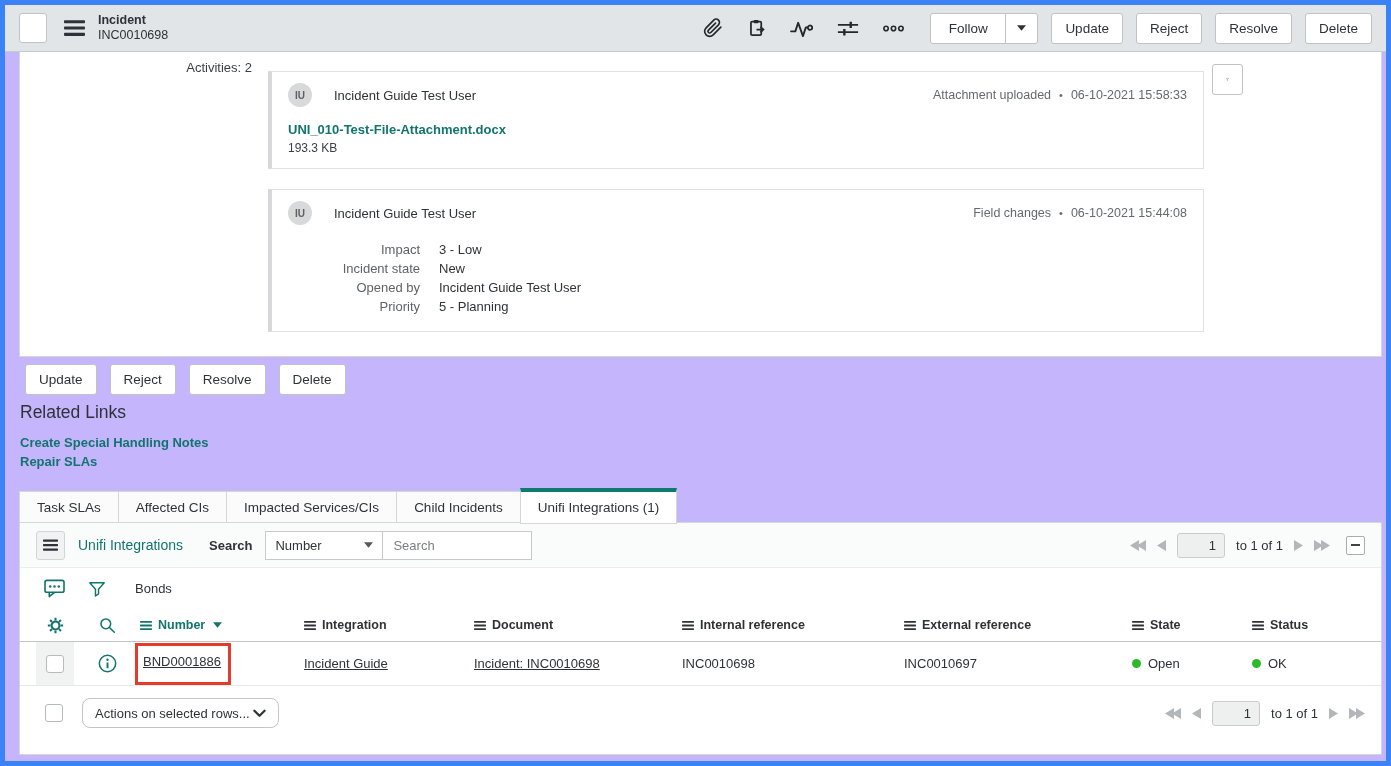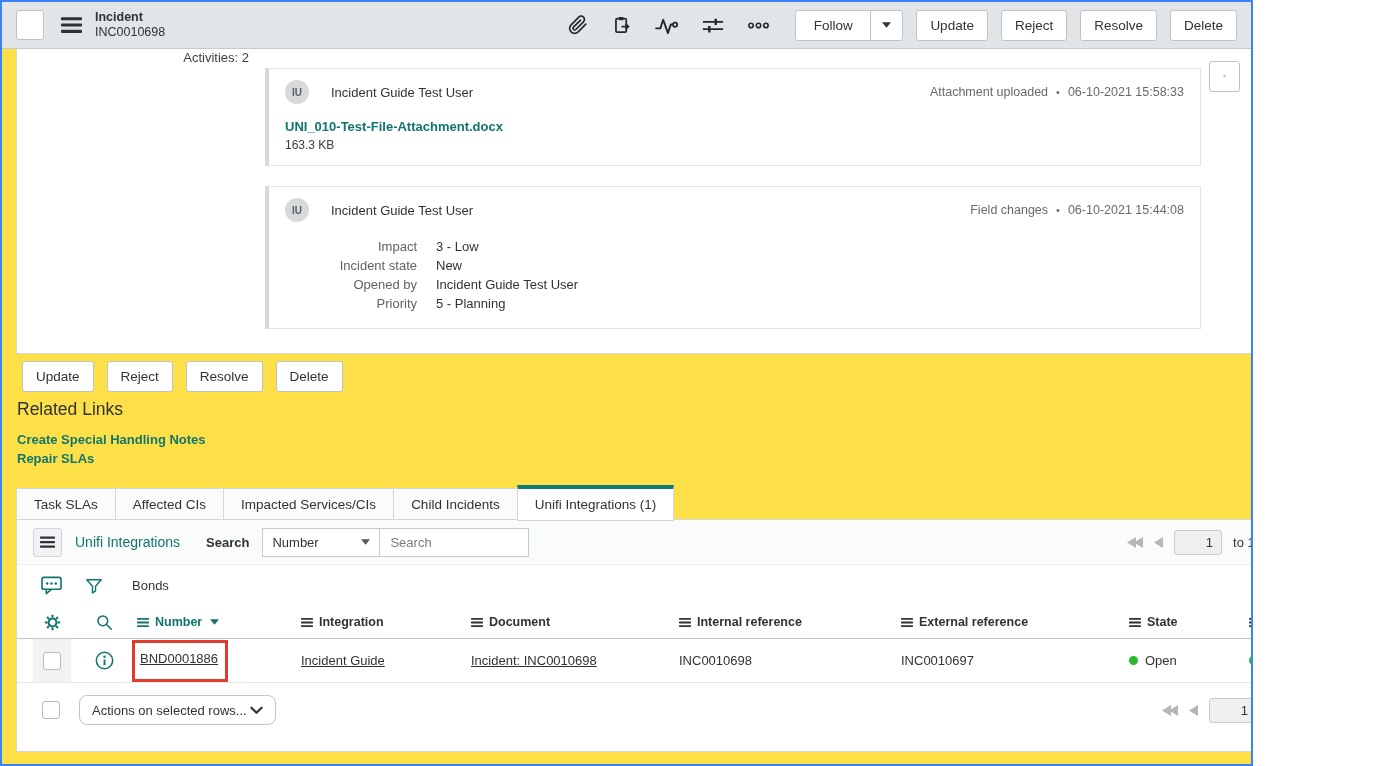--- a/index.html
+++ b/index.html
@@ -1,18 +1,18 @@
 <!DOCTYPE html>
 <html><head>
 <meta charset="utf-8">
 <style>
   * { box-sizing: border-box; }
   html,body { margin:0; padding:0; background:#fff; }
   body { font-family:"Liberation Sans", sans-serif; color:#2f3337; }
-  .page { position:relative; width:1253px; height:766px; border:2px solid #3b82f6; background:#fde047; overflow:hidden; }
+  .page { position:relative; width:1391px; height:766px; border:5px solid #3b82f6; background:#c4b5fd; overflow:hidden; }
 
   
   .topbar { position:absolute; top:0; left:0; width:100%; height:47px; background:#e2e5e7;
             border-bottom:1px solid #c6cacd; display:flex; align-items:center; padding:0 14px; }
   .btn { background:#fff; border:1px solid #bfc3c6; border-radius:3px; height:31px;
          font-family:inherit; font-size:13.5px; color:#2f3337; display:inline-flex;
          align-items:center; justify-content:center; padding:0 13px; cursor:pointer; }
   .back-btn { width:27px; height:30px; }
   .ctx-icon { margin-left:17px; color:#2f3337; display:flex; cursor:pointer; }
   .title-block { margin-left:13px; font-size:12.5px; line-height:15px; }
@@ -20,21 +20,21 @@
   .topbar-right { margin-left:auto; display:flex; align-items:center; gap:13px; }
   .hdr-icons { display:flex; align-items:center; gap:24px; margin-right:13px; color:#25282b; }
   .hdr-icons > span { display:flex; cursor:pointer; }
   .split { display:flex; }
   .split .main { border-radius:3px 0 0 3px; width:76px; }
   .split .caret { border-radius:0 3px 3px 0; width:33px; padding:0; margin-left:-1px; }
 
   
   .form-box { position:absolute; top:47px; left:14px; width:1363px; height:305px;
               background:#fff; border:1px solid #d4d7d9; border-top:none; }
-  .act-label { position:absolute; top:1px; left:0; width:232px; text-align:right;
+  .act-label { position:absolute; top:8px; left:0; width:232px; text-align:right;
                font-size:13px; color:#3b3f42; }
   .act-filter { position:absolute; top:12px; left:1192px; width:31px; height:31px; }
   .stream { position:absolute; top:19px; left:248px; width:936px; }
   .card { background:#fff; border:1px solid #e0e2e3; border-left:4px solid #d6d8d9; margin-bottom:20px; }
   .card-head { display:flex; align-items:center; gap:22px; padding:11px 16px 8px; }
   .avatar { width:24px; height:24px; border-radius:50%; background:#d7d9da; color:#5c6165;
             font-size:10px; font-weight:bold; display:flex; align-items:center; justify-content:center; flex:none; }
   .uname { font-size:13px; }
   .meta { margin-left:auto; display:flex; align-items:center; gap:8px; font-size:12.5px; color:#66696c; }
   .meta .dotsep { font-size:11px; }
@@ -264,21 +264,21 @@
           <span class="avatar">IU</span>
           <span class="uname">Incident Guide Test User</span>
           <span class="meta">
             <span>Attachment uploaded</span>
             <span class="dotsep">•</span>
             <span>06-10-2021 15:58:33</span>
           </span>
         </div>
         <div class="card-body1">
           <a class="att-link">UNI_010-Test-File-Attachment.docx</a>
-          <div class="att-size">163.3 KB</div>
+          <div class="att-size">193.3 KB</div>
         </div>
       </article>
 
       <article class="card">
         <div class="card-head">
           <span class="avatar">IU</span>
           <span class="uname">Incident Guide Test User</span>
           <span class="meta">
             <span>Field changes</span>
             <span class="dotsep">•</span>

